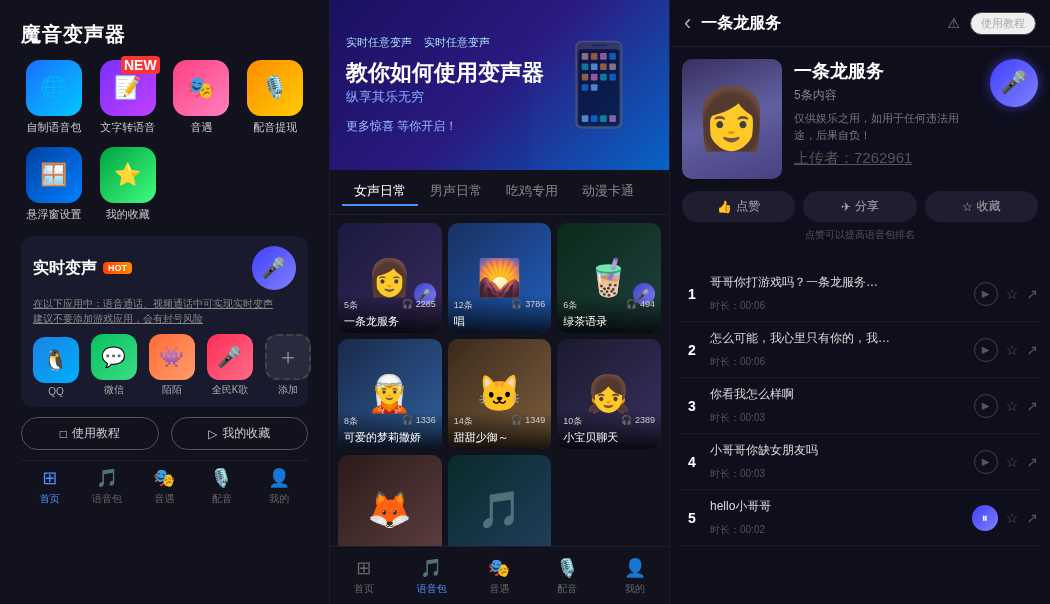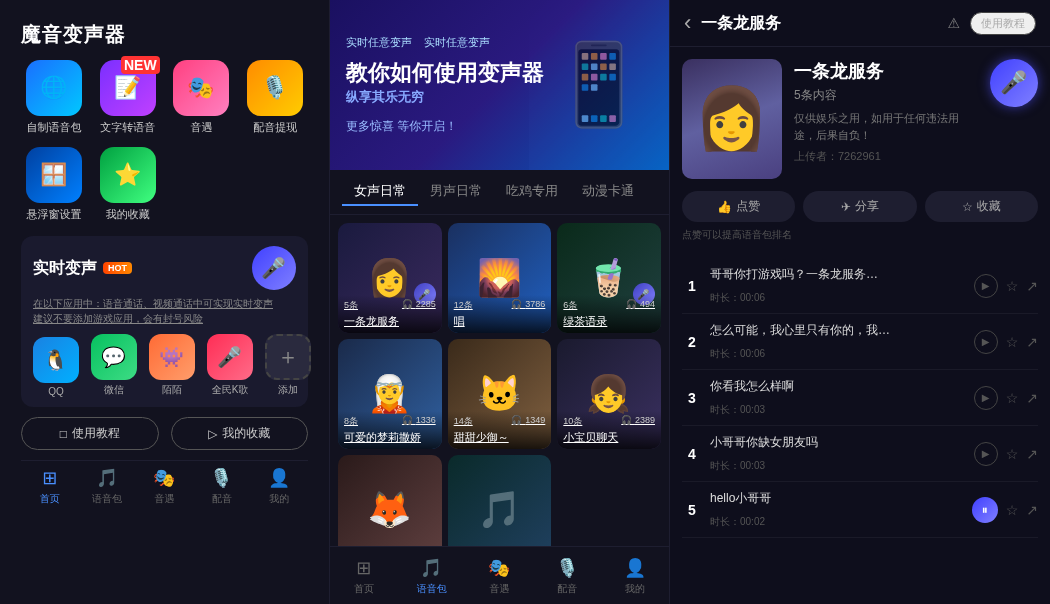--- a/index.html
+++ b/index.html
@@ -250,21 +250,20 @@
     .banner-title {
       font-size: 22px;
       font-weight: bold;
       color: #fff;
     }
 
     .banner-subtitle {
       font-size: 13px;
       color: #88aaff;
       margin-bottom: 12px;
-      font-weight: bold;
     }
 
     .banner-desc {
       font-size: 12px;
       color: #99bbff;
     }
 
     
     .category-tabs {
       display: flex;
@@ -324,21 +323,20 @@
     .pack-thumb.t7 { background: linear-gradient(135deg, #2a1a1a, #604040); }
     .pack-thumb.t8 { background: linear-gradient(135deg, #0a2a2a, #204060); }
 
     .pack-overlay {
       position: absolute;
       bottom: 0;
       left: 0;
       right: 0;
       background: linear-gradient(transparent, rgba(0,0,0,0.8));
       padding: 4px 6px;
-      text-decoration: underline;
     }
 
     .pack-stats {
       display: flex;
       justify-content: space-between;
       font-size: 9px;
       color: #ccc;
       margin-bottom: 2px;
     }
 
@@ -452,22 +450,23 @@
     }
 
     .pack-hero-desc {
       font-size: 11px;
       color: #777;
       line-height: 1.5;
       margin-bottom: 6px;
     }
 
     .pack-hero-uploader {
-      font-size: 11px;
+      font-size: 15px;
       color: #555;
+      text-decoration: underline;
     }
 
     .action-buttons {
       display: flex;
       gap: 8px;
       margin-bottom: 6px;
     }
 
     .action-btn {
       flex: 1;
@@ -480,22 +479,22 @@
       cursor: pointer;
       display: flex;
       align-items: center;
       justify-content: center;
       gap: 4px;
     }
 
     .rank-hint {
       font-size: 10px;
       color: #555;
-      text-align: left;
-      margin-bottom: 16px;
+      text-align: center;
+      margin-bottom: 24px;
     }
 
     
     .track-list {
       flex: 1;
       overflow-y: auto;
     }
 
     .track-item {
       display: flex;

